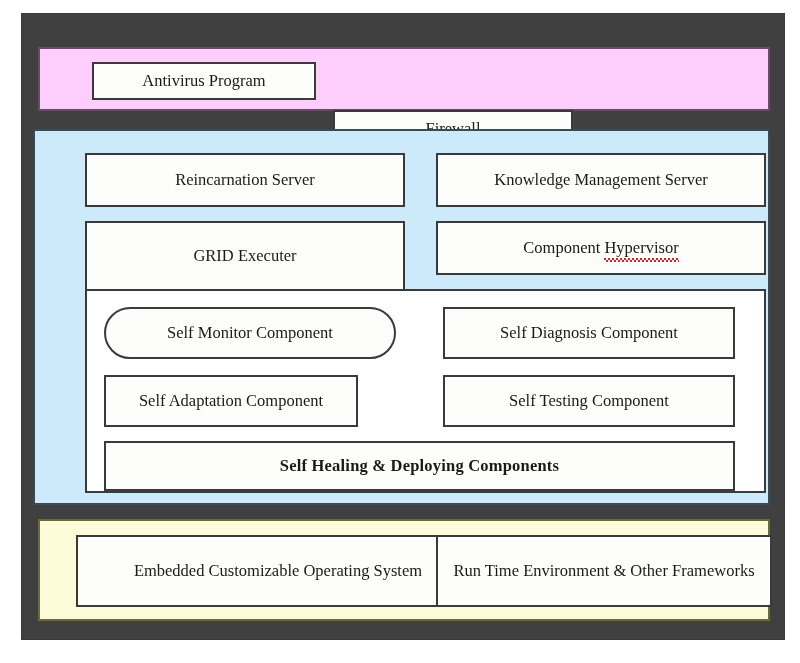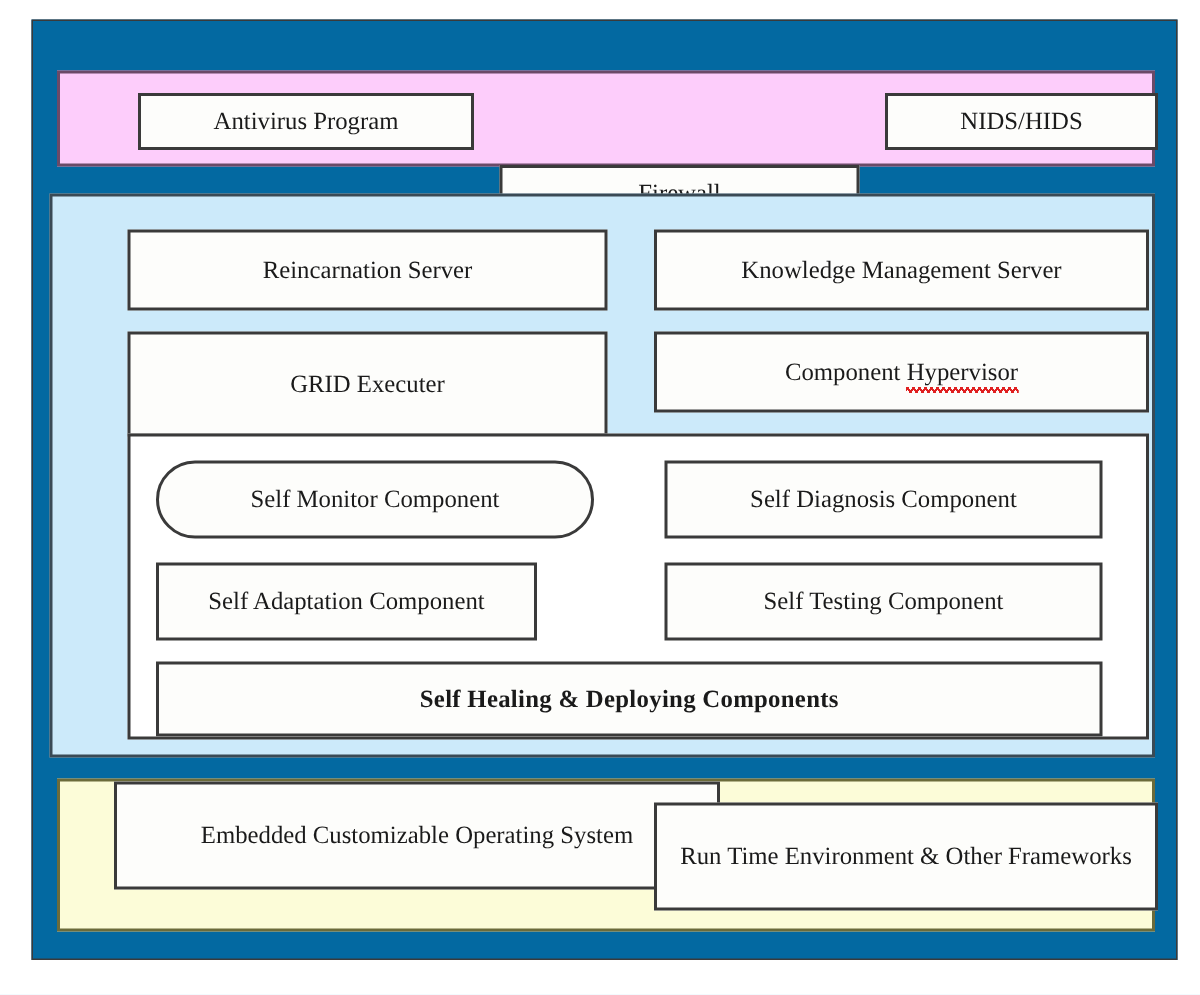--- a/index.html
+++ b/index.html
@@ -16,21 +16,21 @@
   }
 
   
   #diagram-frame {
     position: absolute;
     left: 21px;
     top: 13px;
     width: 764px;
     height: 627px;
     border: 1px solid #3a3a3a;
-    background: #0369a1;
+    background: #404040;
     box-sizing: border-box;
   }
 
   
   .band {
     position: absolute;
     border: 2px solid #4a3a4a;
     box-sizing: border-box;
   }
   #security-band {
@@ -120,32 +120,31 @@
     border: 2px solid #3a3a3a;
     box-sizing: border-box;
   }
   #node-self-monitor    { left: 17px;  top: 16px;  width: 292px; height: 52px; border-radius: 26px; }
   #node-self-diagnosis  { left: 356px; top: 16px;  width: 292px; height: 52px; }
   #node-self-adaptation { left: 17px;  top: 84px;  width: 254px; height: 52px; }
   #node-self-testing    { left: 356px; top: 84px;  width: 292px; height: 52px; }
   #node-self-healing    { left: 17px;  top: 150px; width: 631px; height: 50px; }
 
   
-  #node-embedded-os { left: 36px;  top: 0; width: 404px; height: 72px; }
+  #node-embedded-os { left: 36px;  top: 14px; width: 404px; height: 72px; }
   #node-runtime-env { left: 396px; top: 14px; width: 336px; height: 72px; }
 </style>
 </head>
 <body>
 
 <div id="diagram-frame">
 
   <div class="band" id="security-band">
     <div class="node" id="node-antivirus">Antivirus Program</div>
     <div class="node" id="node-firewall">Firewall</div>
-    <div class="node" id="node-nids">NIDS/HIDS</div>
   </div>
 
   <div class="band" id="platform-band">
 
     <div class="node" id="node-reincarnation">Reincarnation Server</div>
 
     <div class="node" id="node-knowledge">Knowledge Management Server</div>
 
     <div class="node" id="node-grid">GRID Executer</div>
 

